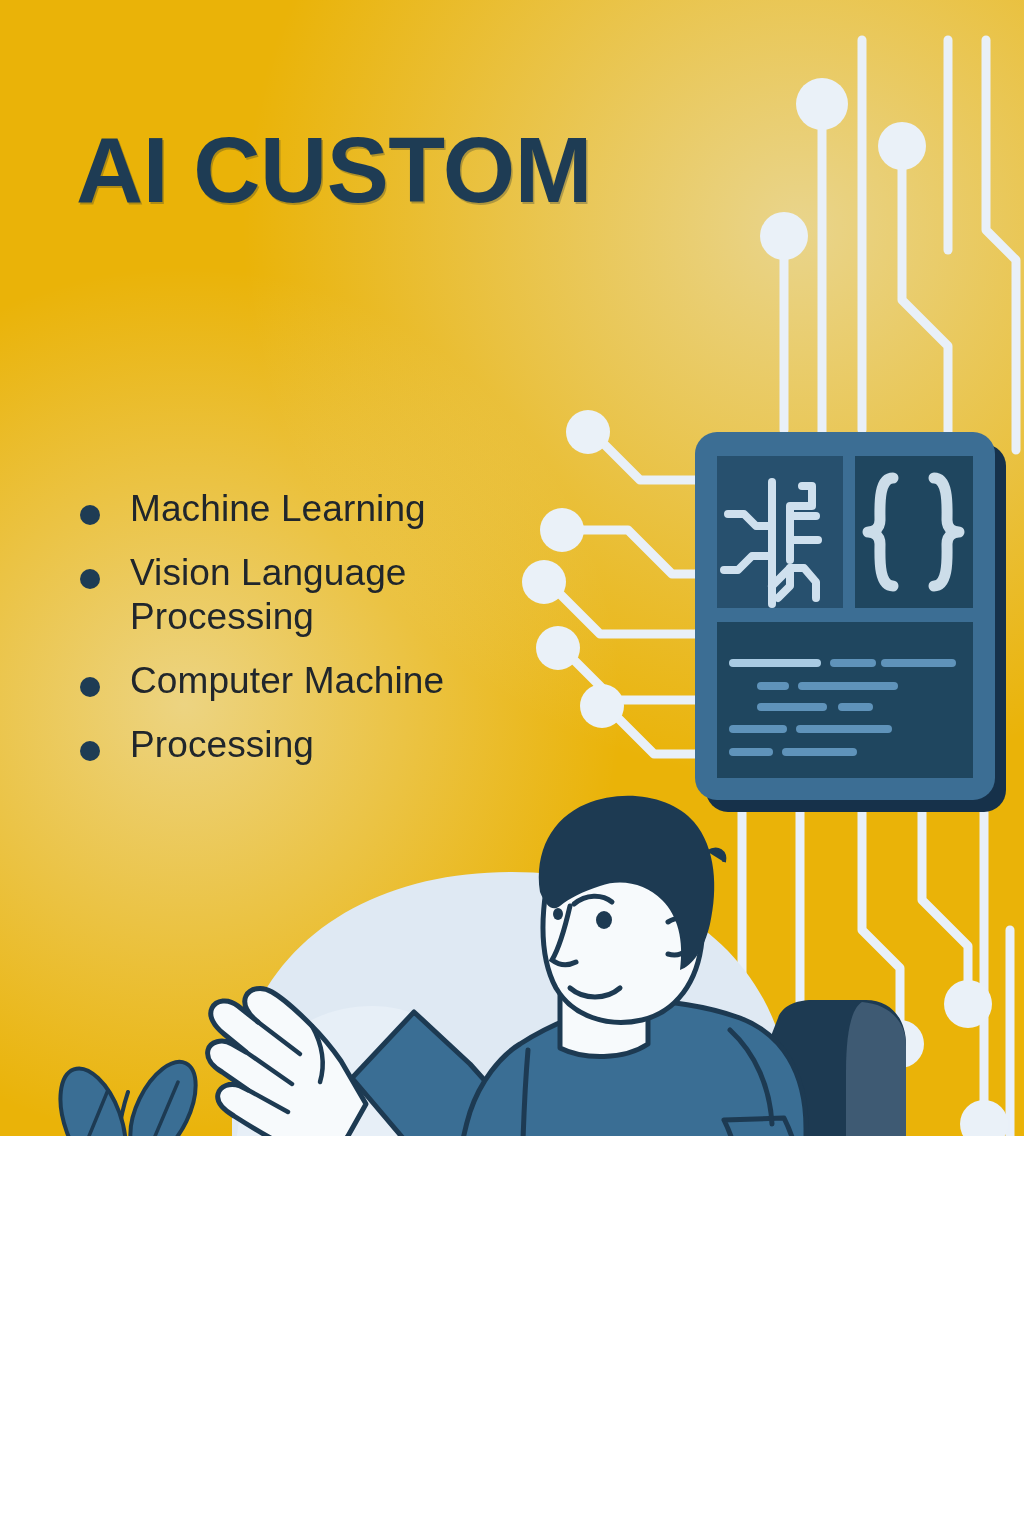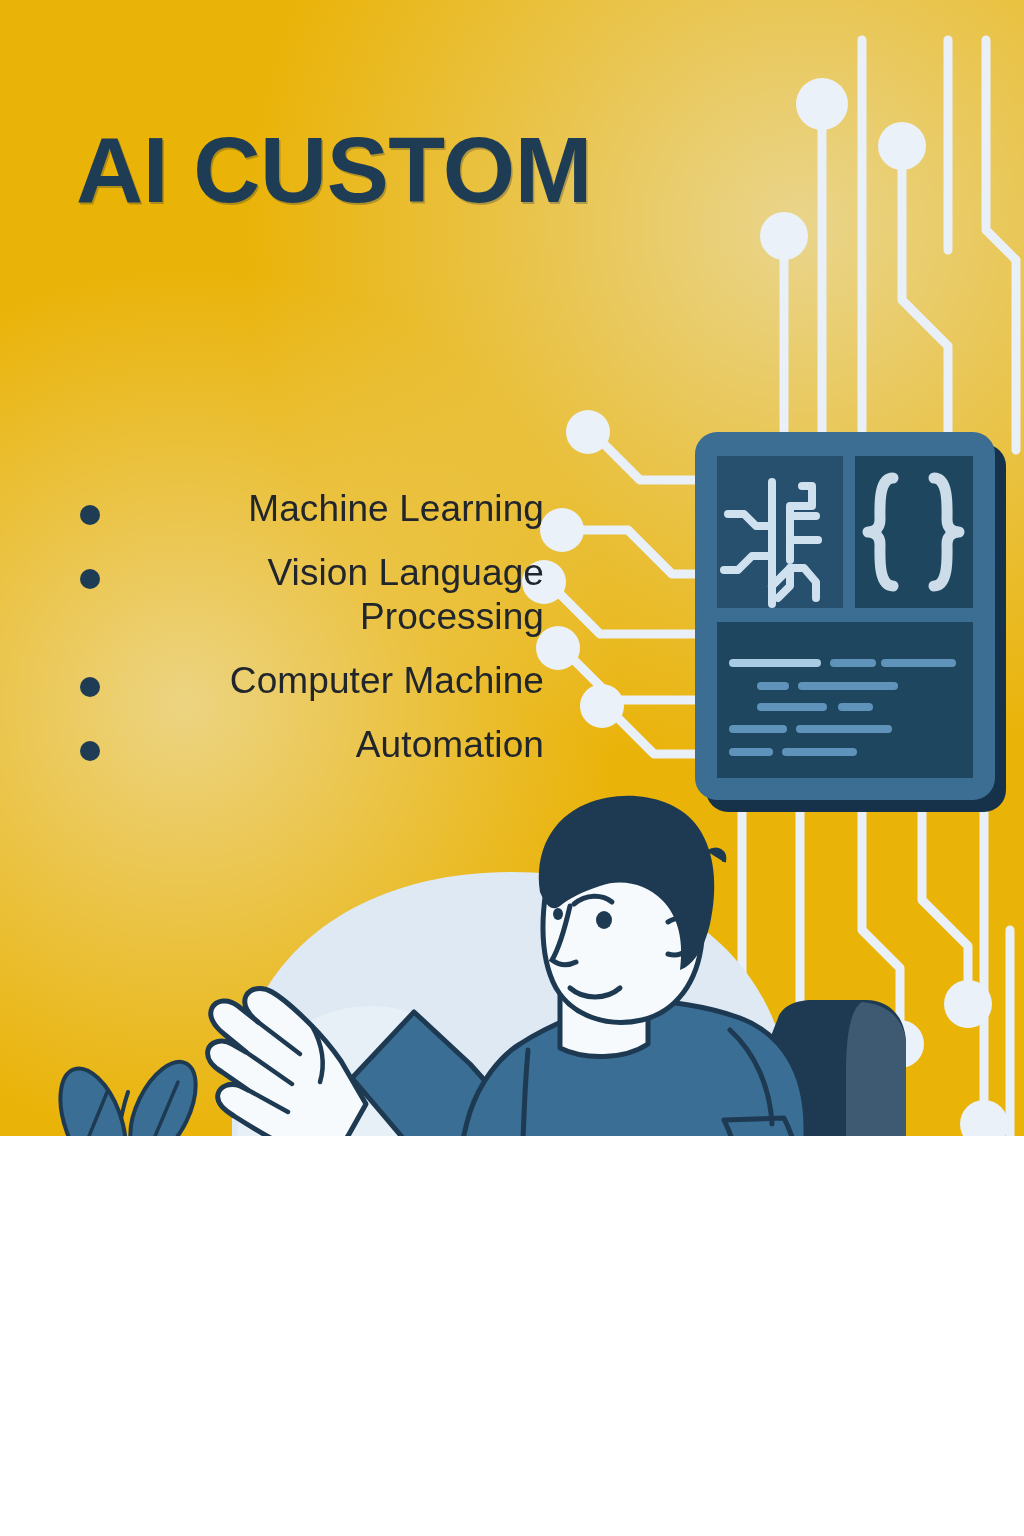--- a/index.html
+++ b/index.html
@@ -55,21 +55,20 @@
 
   
   .feature-list {
     position: absolute;
     left: 74px;
     top: 487px;
     width: 470px;
     list-style: none;
     margin: 0;
     padding: 0;
-    text-align: right;
   }
   .feature-item {
     position: relative;
     padding-left: 56px;
     margin-bottom: 21px;
     font-size: 37px;
     line-height: 1.17;
     color: #20262c;
     font-weight: 400;
     letter-spacing: 0.1px;
@@ -155,21 +154,21 @@
     <li class="feature-item">
       <span class="dot"></span>
       <span>Vision Language Processing</span>
     </li>
     <li class="feature-item">
       <span class="dot"></span>
       <span>Computer Machine</span>
     </li>
     <li class="feature-item">
       <span class="dot"></span>
-      <span>Automation</span>
+      <span>Processing</span>
     </li>
   </ul>
 
   <svg class="illustration" viewBox="0 0 1024 1536" xmlns="http://www.w3.org/2000/svg">
 
     <path d="M232 1330 L232 1120 C232 960 352 872 512 872 C672 872 792 960 792 1120
              C792 1200 840 1230 900 1240 C960 1252 992 1286 992 1330 Z" fill="#dfe9f3"></path>
     <path d="M236 1330 L236 1156 C236 1060 300 1006 372 1006 C420 1006 452 1030 452 1086
              L452 1330 Z" fill="#e7eff7"></path>
 

